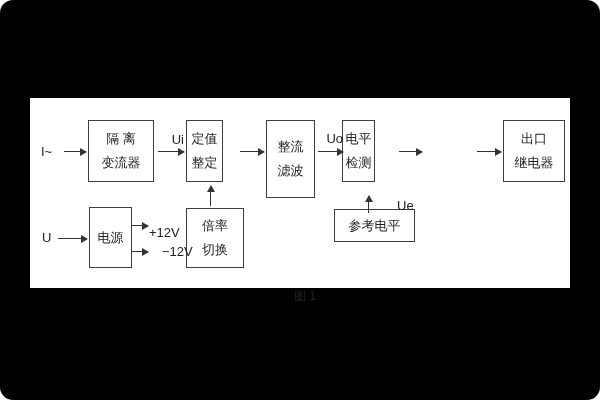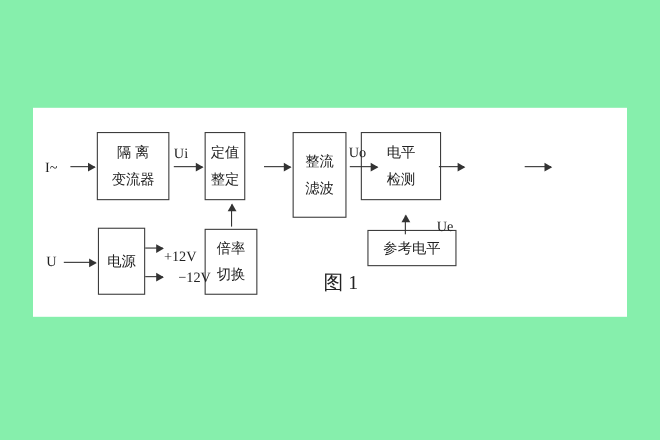--- a/index.html
+++ b/index.html
@@ -1,75 +1,80 @@
 <!DOCTYPE html>
 <html><head>
 <meta charset="utf-8">
 <style>
   html,body { margin:0; padding:0; }
   .page {
     position:relative; width:600px; height:400px;
-    background:#86efac; overflow:hidden;
-    font-family:Liberation Serif, serif;
+    background:#000000; overflow:hidden;
+    font-family:Liberation Sans, sans-serif;
+    border-radius:13px;
   }
   .panel {
     position:absolute; left:30px; top:98px; width:540px; height:190px;
     background:#ffffff;
   }
   .box {
     position:absolute; box-sizing:border-box;
     border:1px solid #3d3d3d; background:#ffffff;
     display:flex; flex-direction:column; align-items:center; justify-content:center;
     color:#222; font-size:13px; line-height:24px; text-align:center;
     white-space:nowrap;
   }
   .lbl {
     position:absolute; color:#222; font-size:13px; line-height:14px;
     white-space:nowrap;
   }
-  .lbl.center { text-align:left; }
+  .lbl.center { text-align:right; }
   .arrow-r { position:absolute; height:1px; background:#333; }
   .arrow-r::after {
     content:""; position:absolute; right:-1px; top:-3.5px; width:0; height:0;
     border-left:7px solid #333; border-top:4px solid transparent; border-bottom:4px solid transparent;
   }
   .arrow-up { position:absolute; width:1px; background:#333; }
   .arrow-up::after {
     content:""; position:absolute; top:-1px; left:-3.5px; width:0; height:0;
     border-bottom:7px solid #333; border-left:4px solid transparent; border-right:4px solid transparent;
   }
-  .caption { position:absolute; color:#222; font-size:18px; }
+  .caption { position:absolute; color:#222; font-size:12px;margin-top:43px; }
 </style>
 </head>
 <body>
 
 <div class="page">
   <div class="panel">
 
     <div class="box" style="left:58px;top:22px;width:66px;height:62px">
       <span>隔 离</span>
       <span>变流器</span>
     </div>
     <div class="box" style="left:156px;top:22px;width:37px;height:62px">
       <span>定值</span>
       <span>整定</span>
     </div>
     <div class="box" style="left:236px;top:22px;width:49px;height:78px">
       <span>整流</span>
       <span>滤波</span>
     </div>
-    <div class="box" style="left:298px;top:22px;width:73px;height:62px">
+    <div class="box" style="left:312px;top:22px;width:33px;height:62px">
       <span>电平</span>
       <span>检测</span>
+    </div>
+    <div class="box" style="left:473px;top:22px;width:62px;height:62px">
+      <span>出口</span>
+      <span>继电器</span>
     </div>
 
     <div class="box" style="left:59px;top:109px;width:43px;height:61px">
       <span>电源</span>
     </div>
-    <div class="box" style="left:156px;top:110px;width:48px;height:60px">
+    <div class="box" style="left:156px;top:110px;width:58px;height:60px">
       <span>倍率</span>
       <span>切换</span>
     </div>
     <div class="box" style="left:304px;top:111px;width:81px;height:33px">
       <span>参考电平</span>
     </div>
 
     <div class="lbl" style="left:11px;top:47px">I~</div>
     <div class="lbl" style="left:12px;top:133px">U</div>
 

